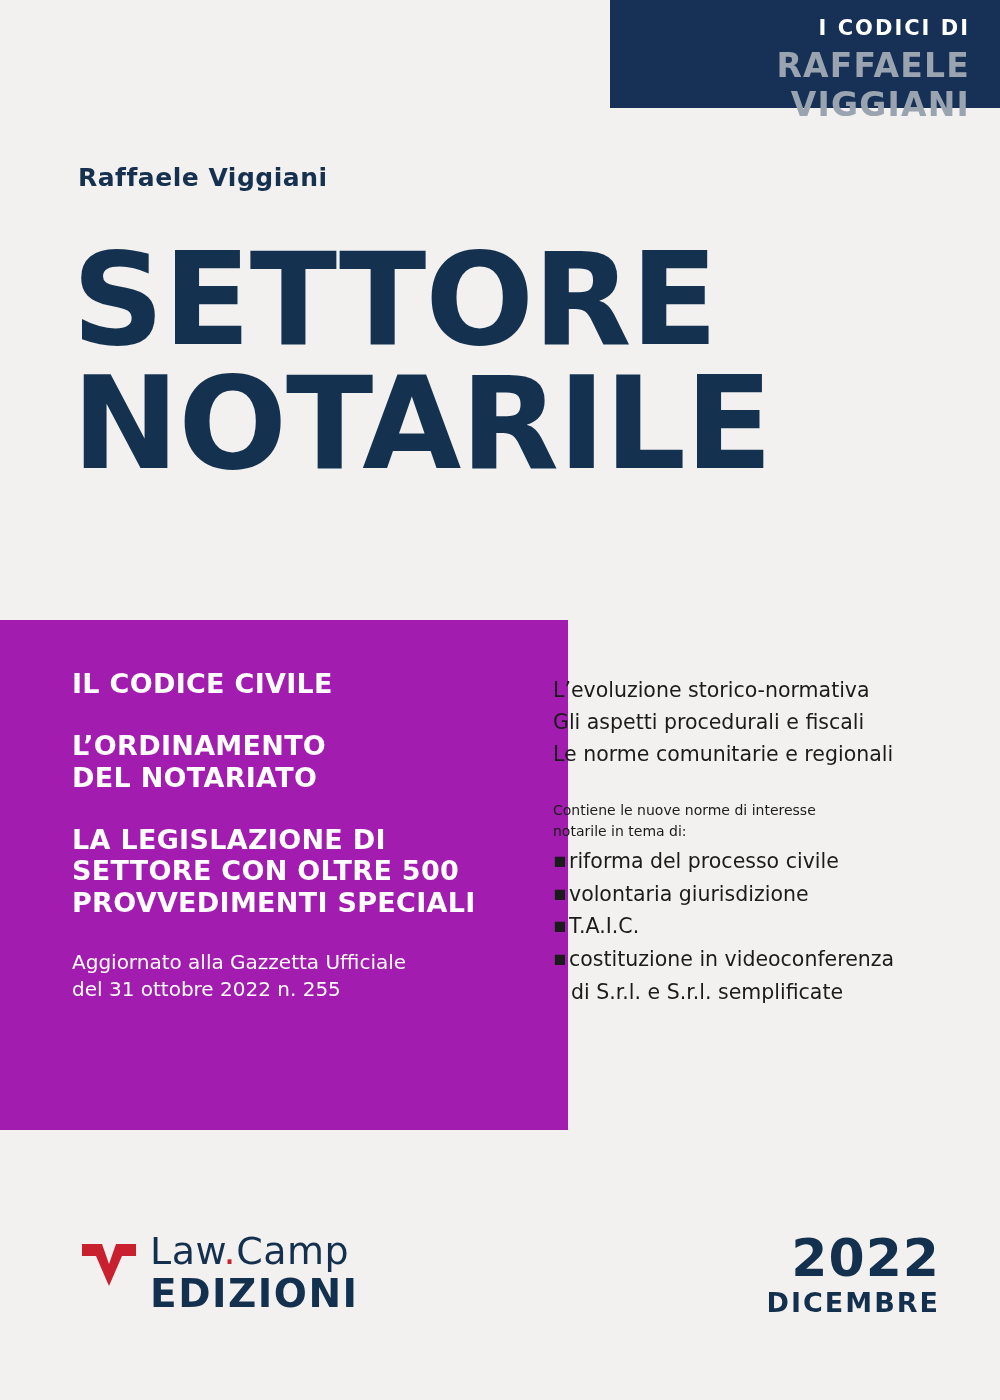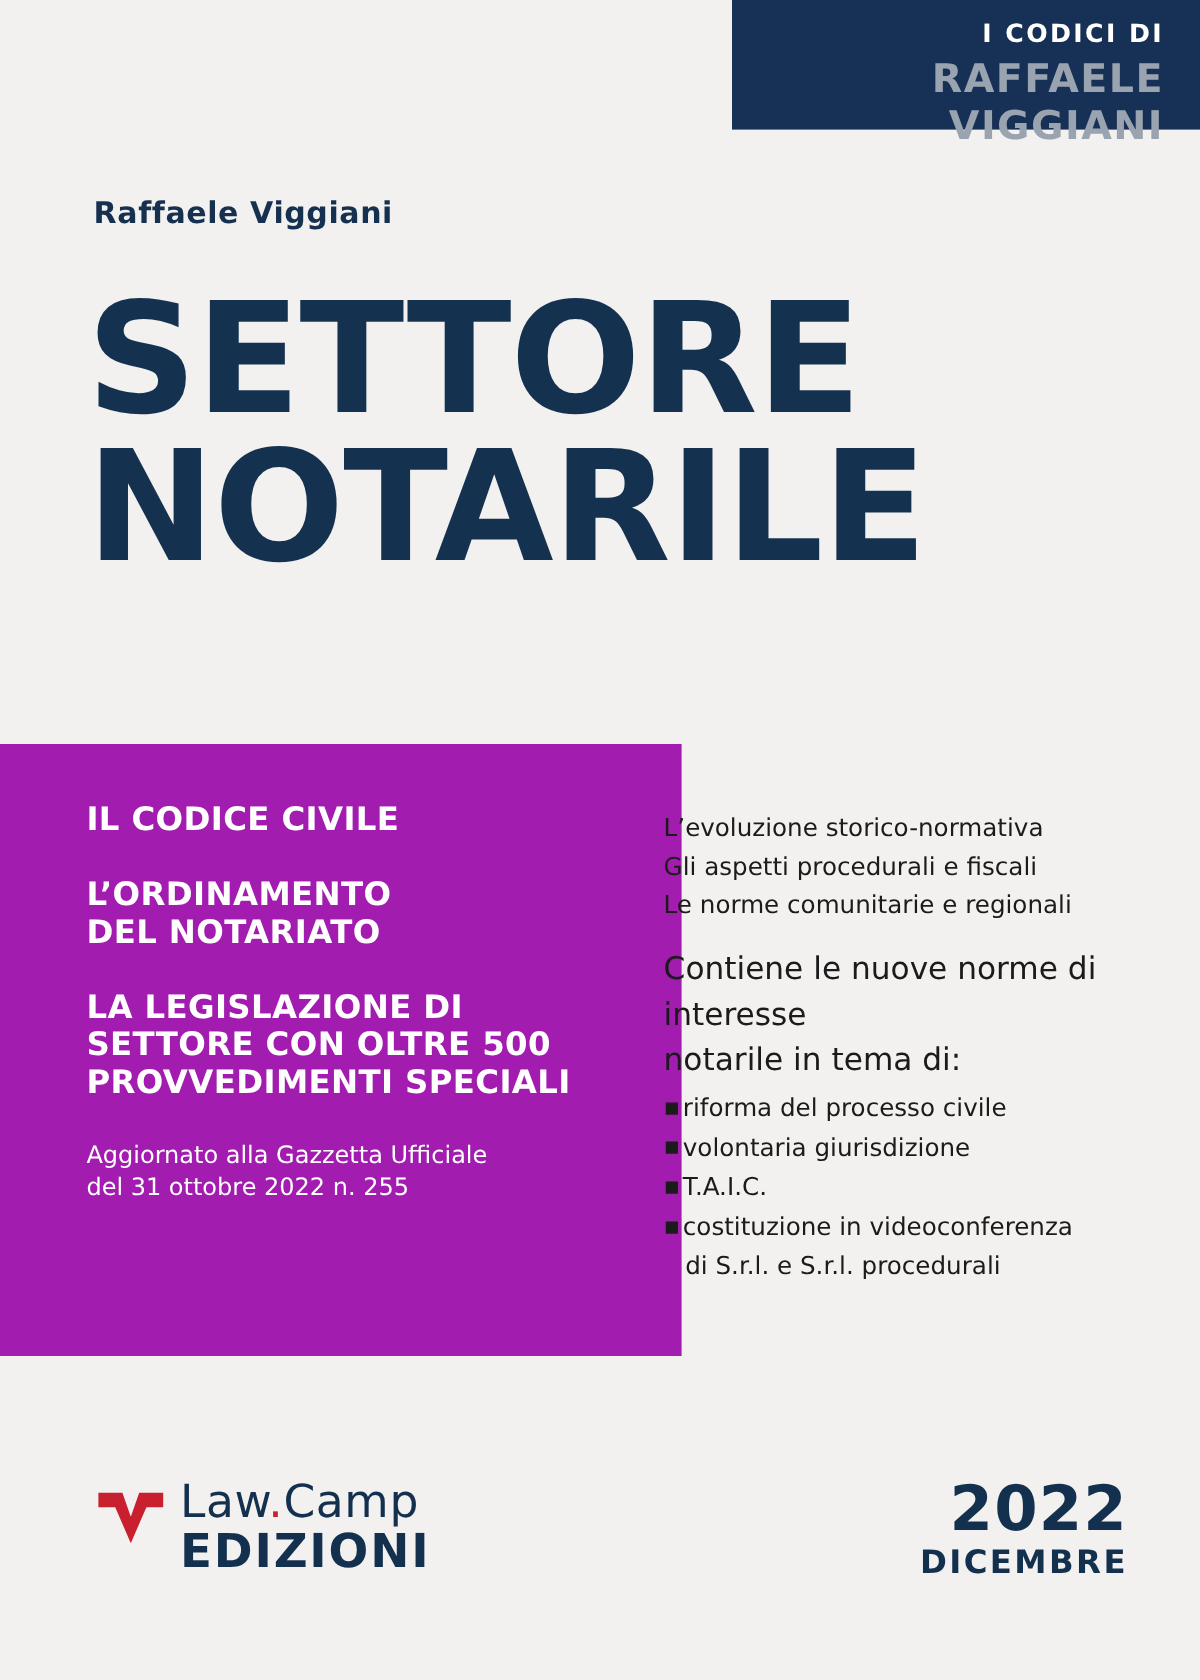--- a/index.html
+++ b/index.html
@@ -110,23 +110,23 @@
     top: 675px;
     width: 400px;
     color: #1b1b1b;
     font-family: "DejaVu Sans", sans-serif;
   }
   .rc-line {
     font-size: 20.5px;
     line-height: 1.55;
   }
   .rc-block-title {
-    font-size: 26px;
+    font-size: 14px;
     line-height: 1.45;
-    margin-top: 20px;
+    margin-top: 30px;
   }
   .rc-list {
     margin: 4px 0 0 0;
     padding: 0;
     list-style: none;
   }
   .rc-list li {
     font-size: 20.5px;
     line-height: 1.6;
     padding-left: 16px;
@@ -241,21 +241,21 @@
         <span class="bullet">▪</span>
         <span>volontaria giurisdizione</span>
       </li>
       <li>
         <span class="bullet">▪</span>
         <span>T.A.I.C.</span>
       </li>
       <li>
         <span class="bullet">▪</span>
         <span>costituzione in videoconferenza</span>
-        <span class="cont">di S.r.l. e S.r.l. procedurali</span>
+        <span class="cont">di S.r.l. e S.r.l. semplificate</span>
       </li>
     </ul>
   </div>
 
   <div class="publisher">
     <svg class="logo-mark" viewBox="0 0 62 62">
       <path d="M4 10 L24 10 L31 30 L38 10 L58 10 L58 22 L44 22 L31 52 L18 22 L4 22 Z" fill="#c8202f"></path>
     </svg>
     <div class="pub-text">
       <div class="pl1"><span>Law</span><span class="dot">.</span><span>Camp</span></div>

